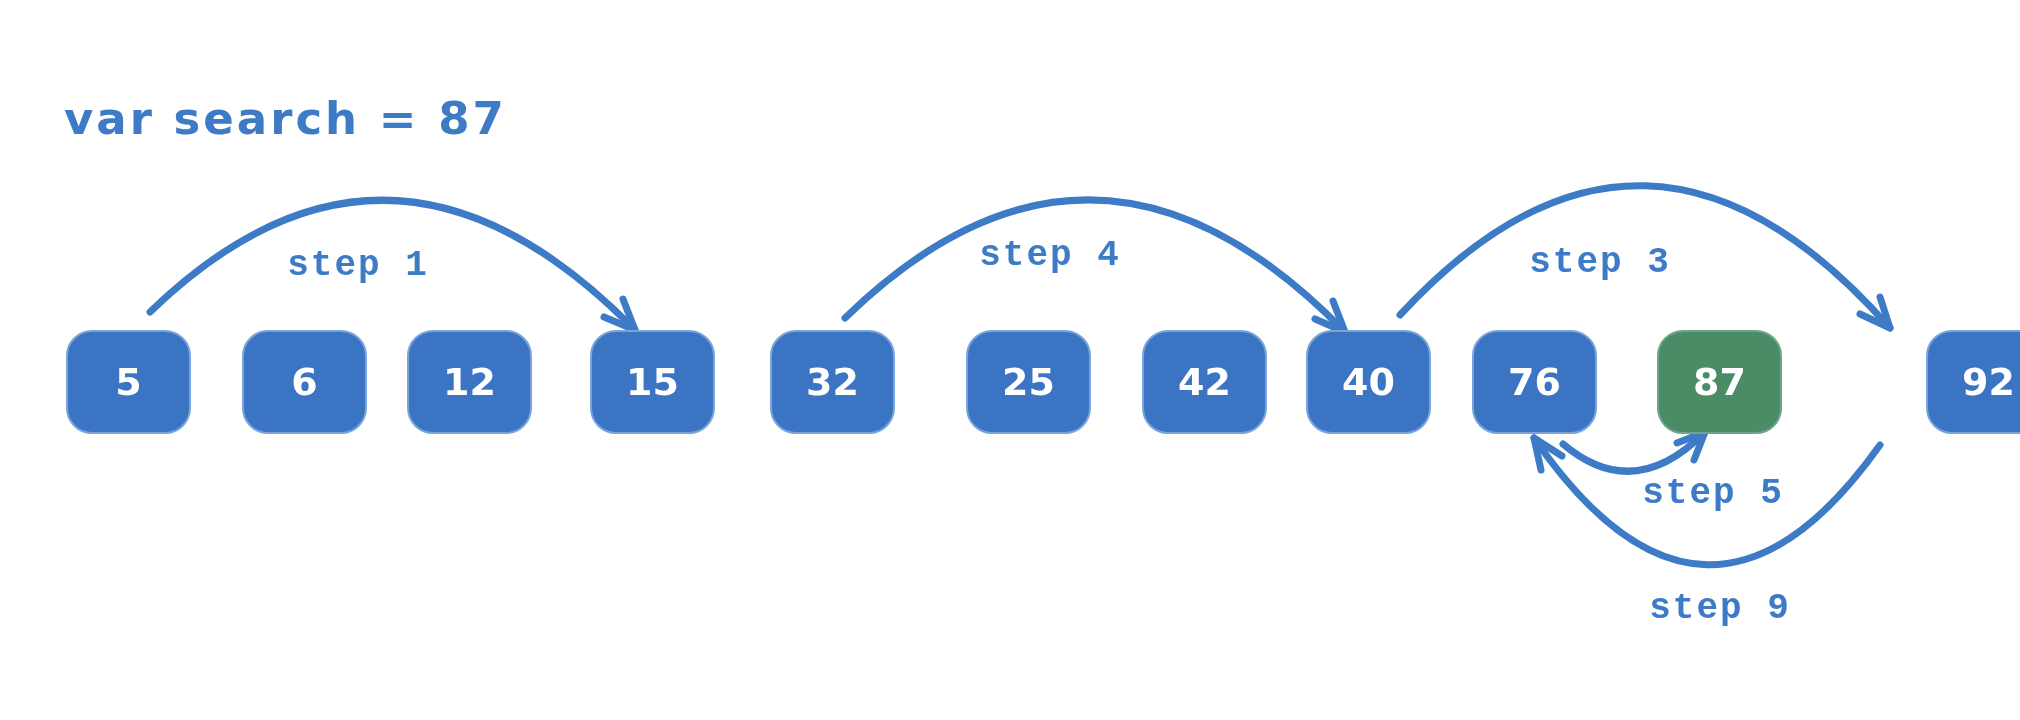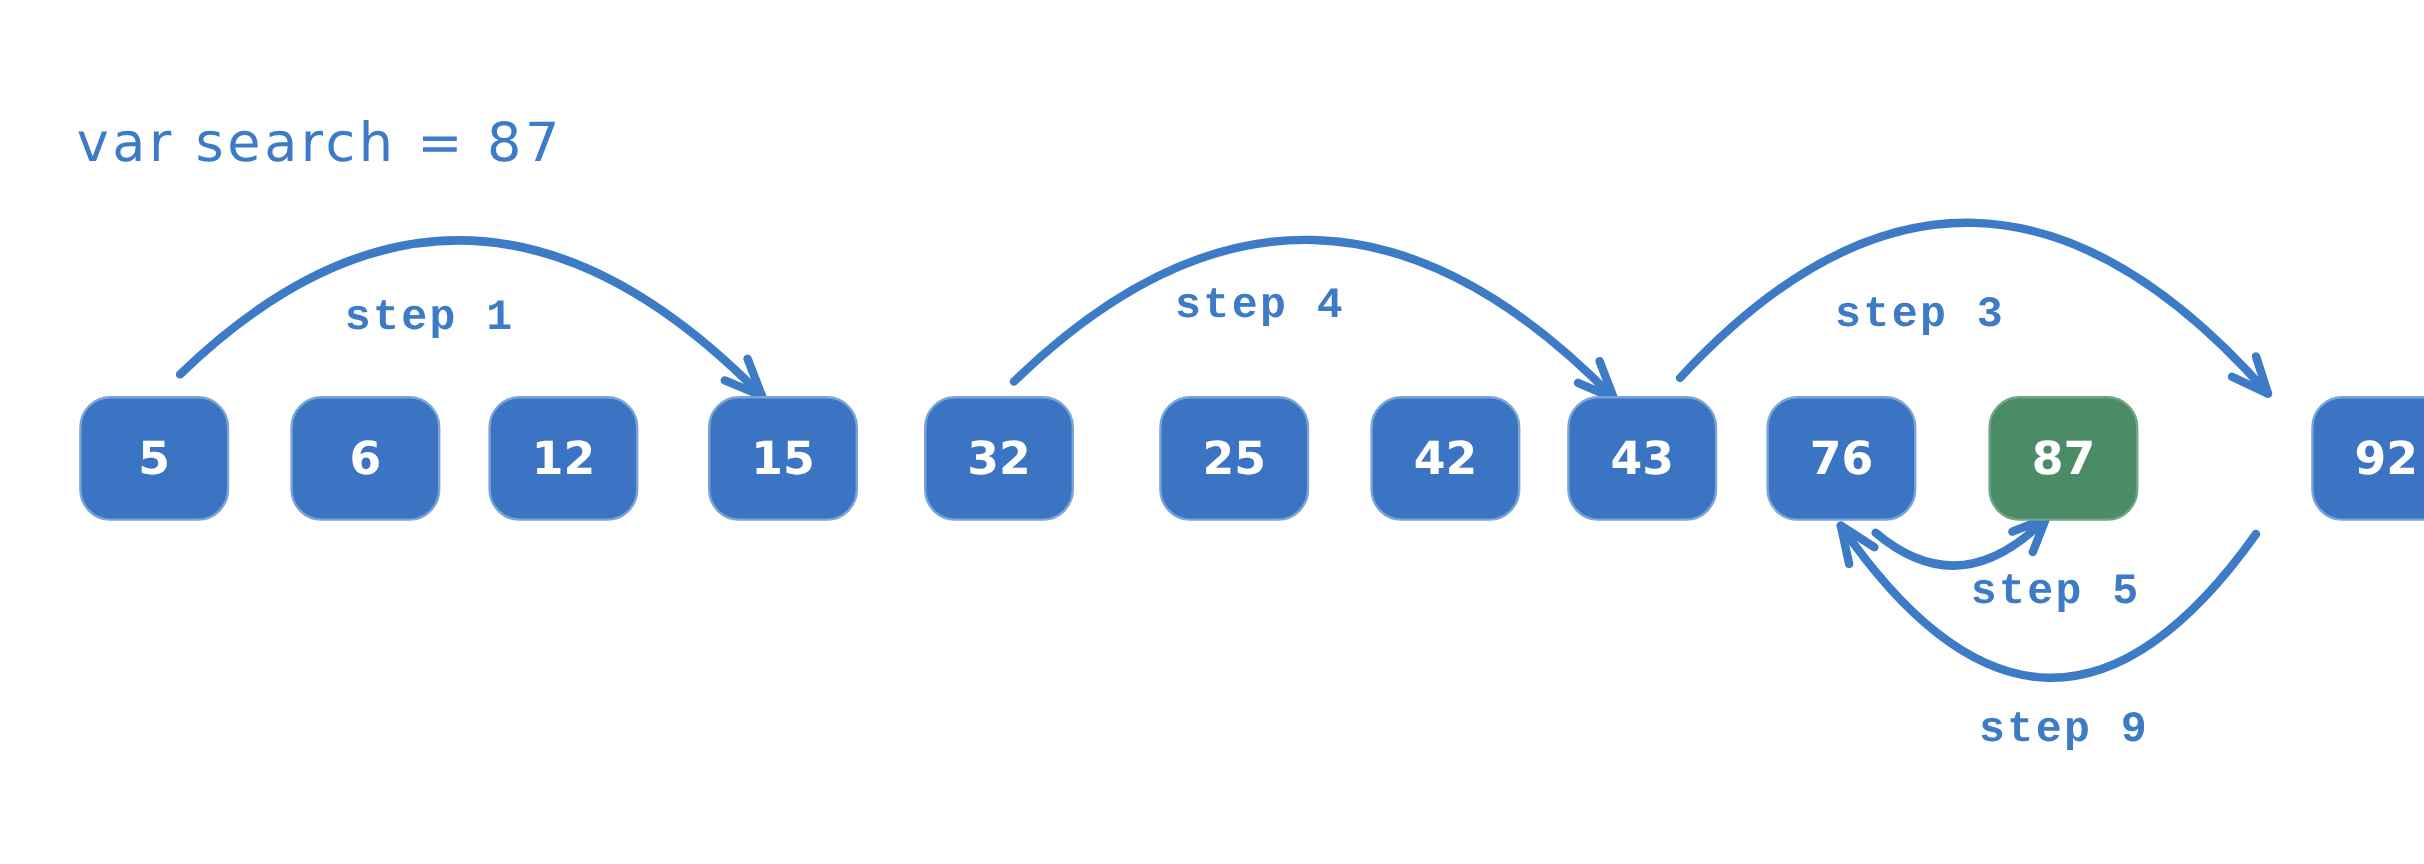--- a/index.html
+++ b/index.html
@@ -17,21 +17,21 @@
     width: 2020px;
     height: 720px;
     background: var(--bg);
     overflow: hidden;
   }
   .title {
     position: absolute;
     left: 64px;
     top: 92px;
     font-size: 45px;
-    font-weight: 400;
+    font-weight: 700;
     letter-spacing: 3px;
     color: var(--accent-blue);
   }
   .box {
     position: absolute;
     top: 330px;
     width: 125px;
     height: 104px;
     border-radius: 26px;
     background: var(--box-blue);
@@ -99,21 +99,21 @@
     </g>
   </svg>
 
   <div class="box" style="left:66px">5</div>
   <div class="box" style="left:242px">6</div>
   <div class="box" style="left:407px">12</div>
   <div class="box" style="left:590px">15</div>
   <div class="box" style="left:770px">32</div>
   <div class="box" style="left:966px">25</div>
   <div class="box" style="left:1142px">42</div>
-  <div class="box" style="left:1306px">43</div>
+  <div class="box" style="left:1306px">40</div>
   <div class="box" style="left:1472px">76</div>
   <div class="box found" style="left:1657px">87</div>
   <div class="box" style="left:1926px">92</div>
 
   <div class="step-label" style="left:358px;  top:265px">step 1</div>
   <div class="step-label" style="left:1050px; top:255px">step 4</div>
   <div class="step-label" style="left:1600px; top:262px">step 3</div>
   <div class="step-label" style="left:1720px; top:608px">step 9</div>
   <div class="step-label" style="left:1713px; top:493px">step 5</div>
 

